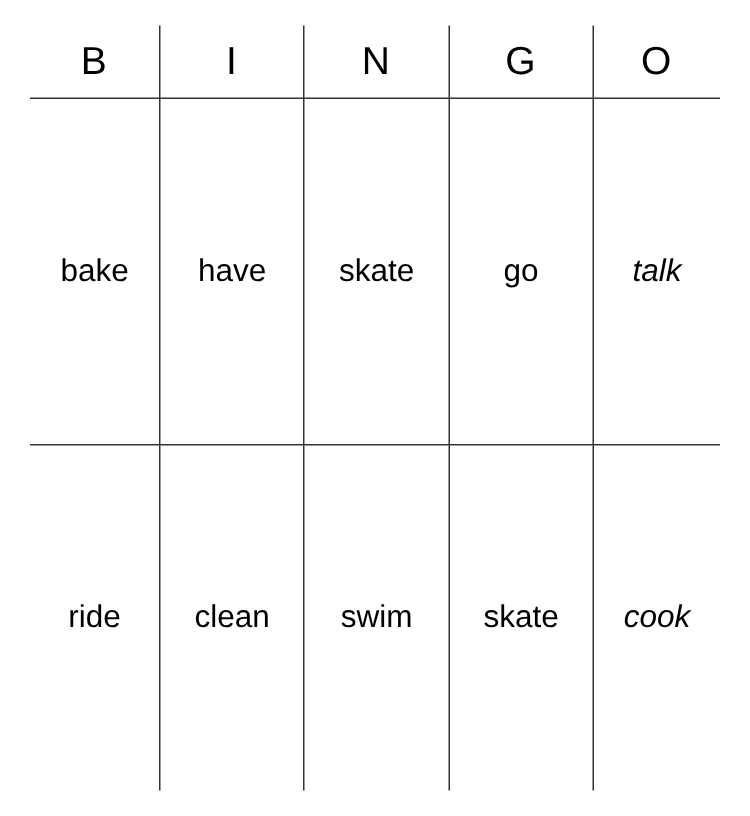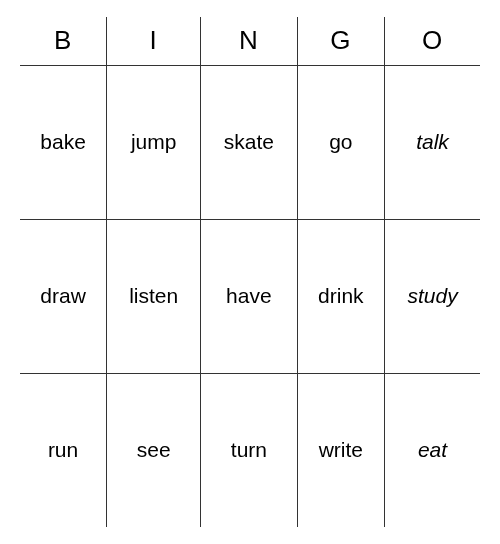--- a/index.html
+++ b/index.html
@@ -86,34 +86,27 @@
           <th>I</th>
           <th>N</th>
           <th>G</th>
           <th>O</th>
         </tr>
     </thead>
     <tbody id="bingo-body">
 
     <tr>
           <td>bake</td>
-          <td>jump</td>
+          <td>have</td>
           <td>skate</td>
           <td>go</td>
           <td>talk</td>
         </tr>
         <tr>
-          <td>draw</td>
-          <td>listen</td>
-          <td>have</td>
-          <td>drink</td>
-          <td>study</td>
-        </tr>
-        <tr>
-          <td>run</td>
-          <td>see</td>
-          <td>turn</td>
-          <td>write</td>
-          <td>eat</td>
+          <td>ride</td>
+          <td>clean</td>
+          <td>swim</td>
+          <td>skate</td>
+          <td>cook</td>
         </tr>
       </tbody>
   </table>
 </div>
 
 </body></html>

